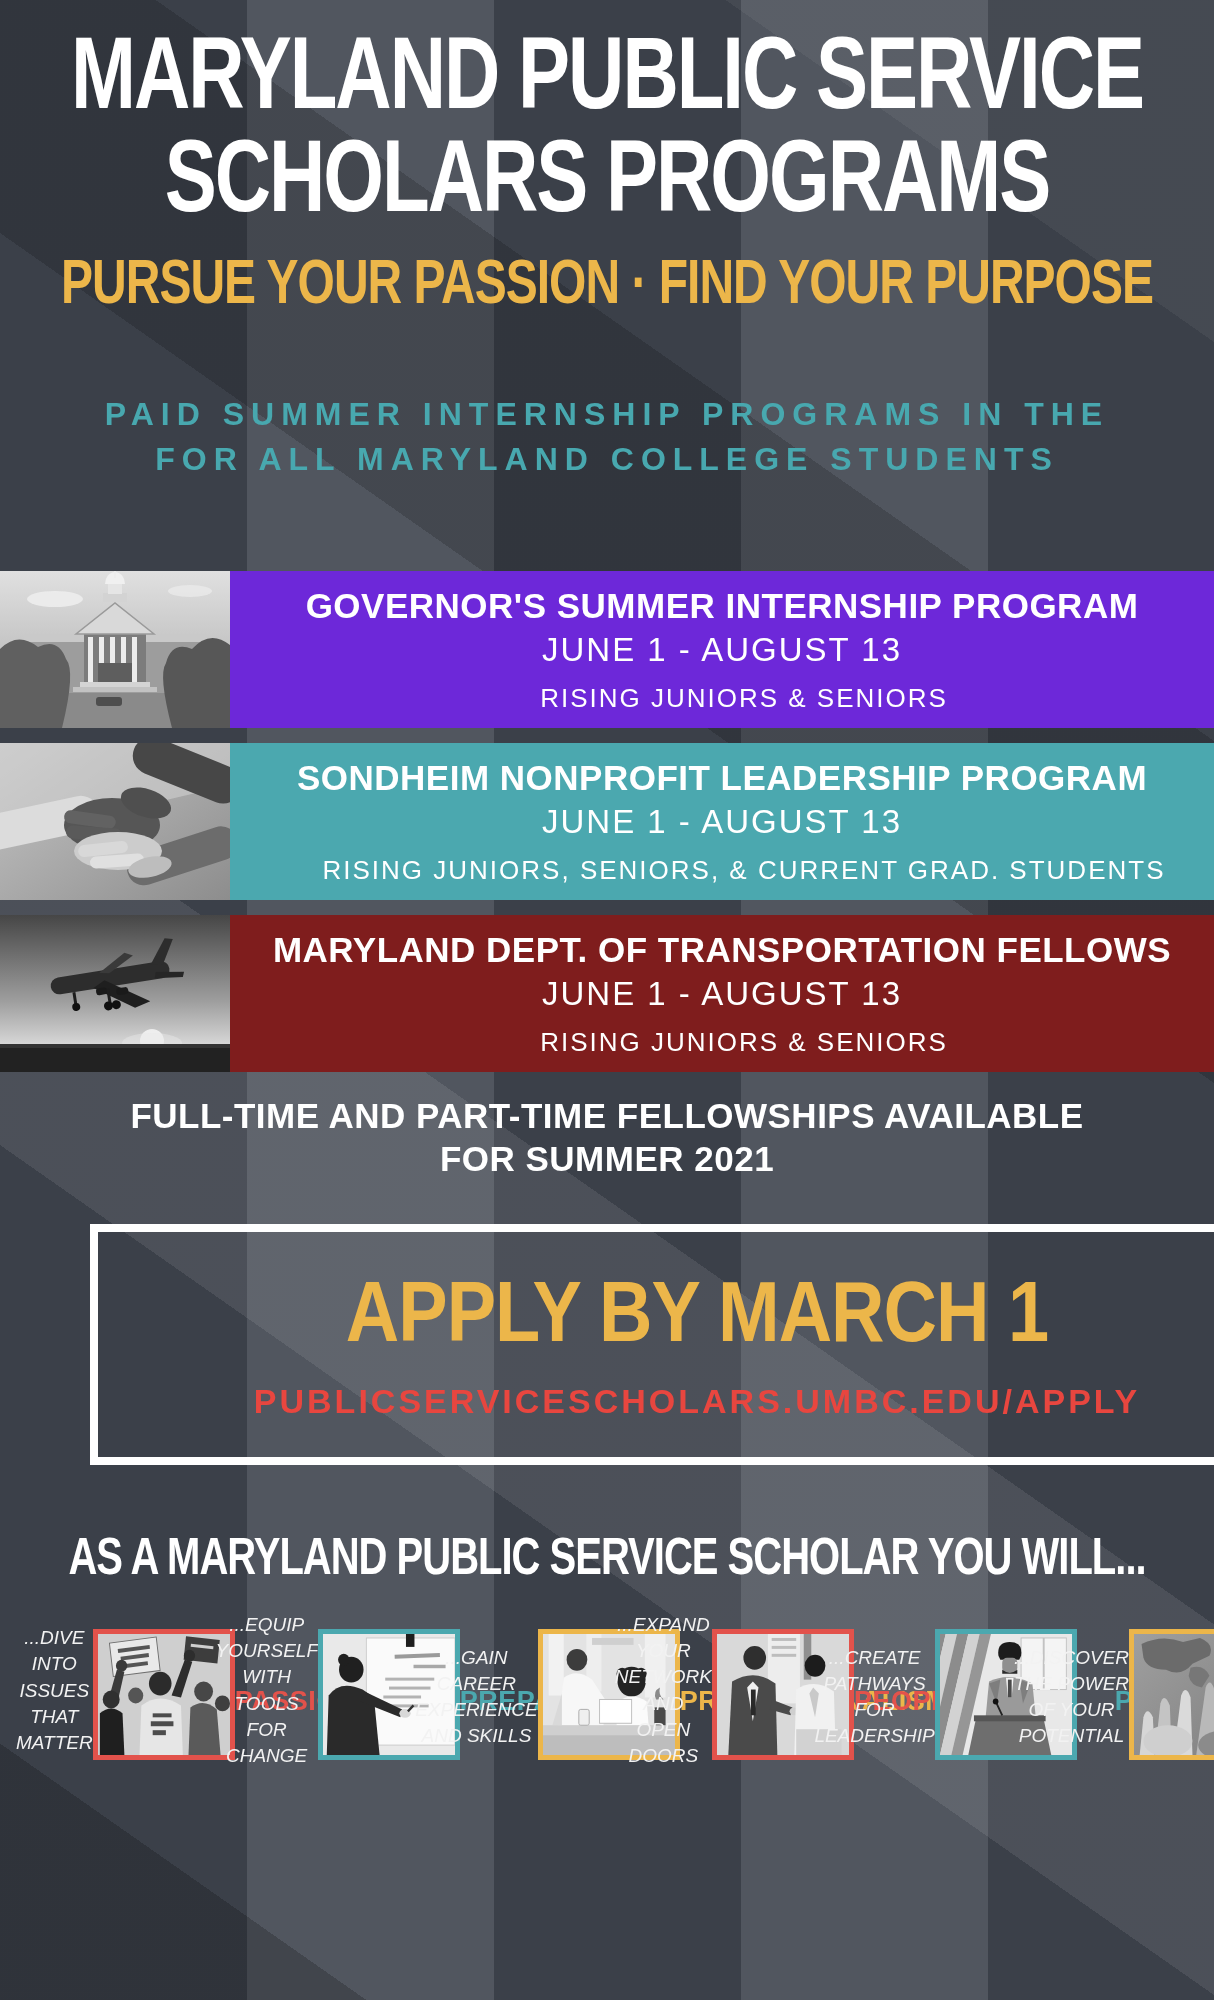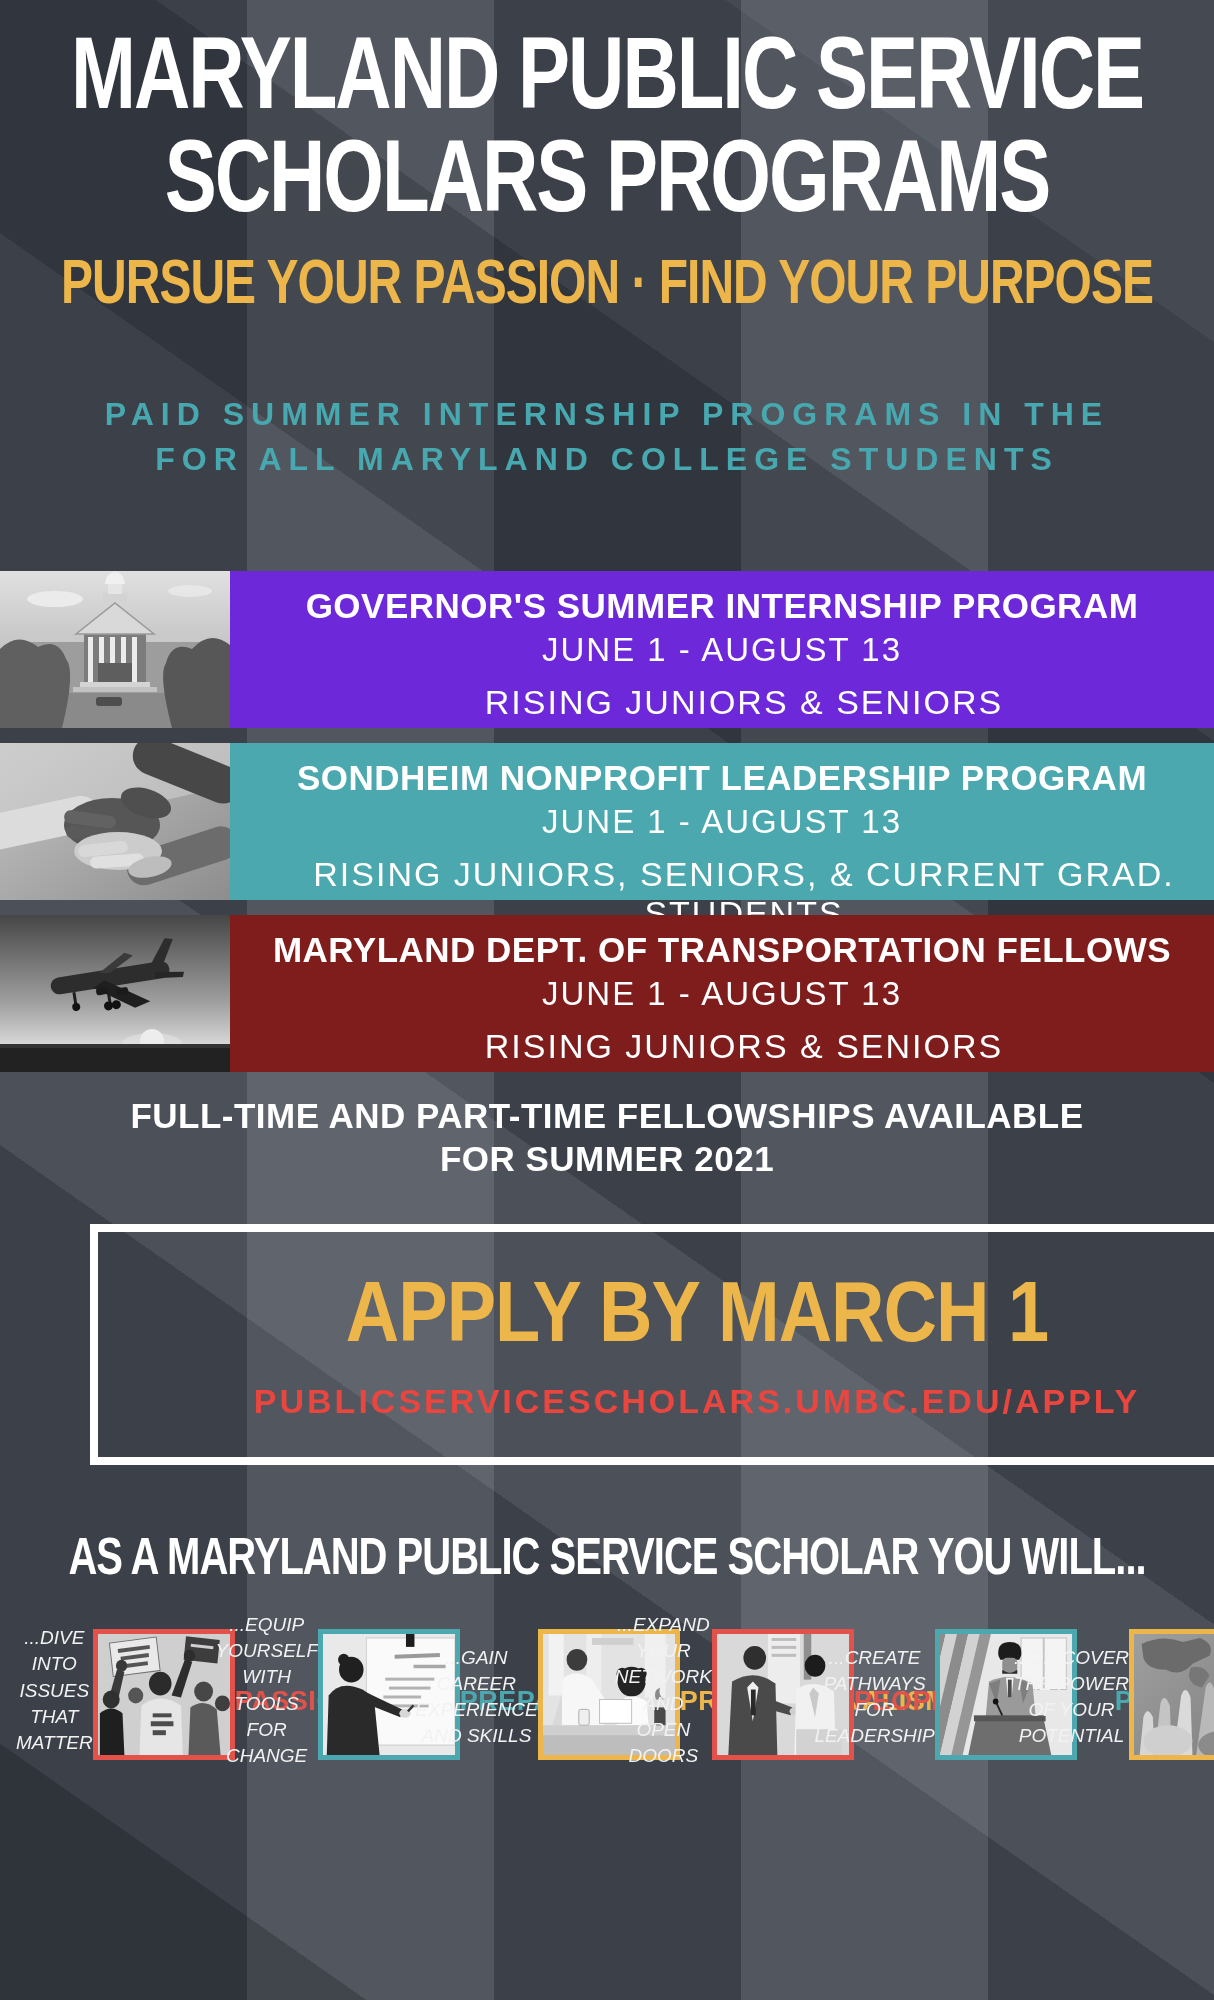--- a/index.html
+++ b/index.html
@@ -37,21 +37,21 @@
   .sub-line{color:#48a8af;font-size:32px;font-weight:700;letter-spacing:7px;line-height:45px;}
 
   
   .program-row{position:absolute;left:0;right:0;height:157px;display:flex;}
   #program-0{top:571px}#program-1{top:743px}#program-2{top:915px}
   .prog-photo{width:230px;height:157px;flex:none;}
   .prog-photo svg{display:block;width:100%;height:100%;}
   .program-banner{flex:1;color:#fff;text-align:center;padding-top:12px;box-sizing:border-box;}
   .prog-name{font-size:35px;font-weight:700;line-height:45px;letter-spacing:0.5px;}
   .prog-dates{font-size:33px;font-weight:400;line-height:44px;letter-spacing:2px;}
-  .prog-elig{font-size:34px;font-weight:400;letter-spacing:2px;margin-top:11px;padding-left:44px;}
+  .prog-elig{font-size:26px;font-weight:400;letter-spacing:2px;margin-top:11px;padding-left:44px;}
 
   
   #availability{top:1094px;color:#fff;}
   .avail-line{font-size:35px;font-weight:700;line-height:43px;letter-spacing:0.5px;}
 
   
   #apply-box{
     position:absolute;top:1224px;left:90px;width:1214px;height:241px;
     border:8px solid #ffffff;box-sizing:border-box;
     display:flex;flex-direction:column;align-items:center;justify-content:center;gap:28px;

